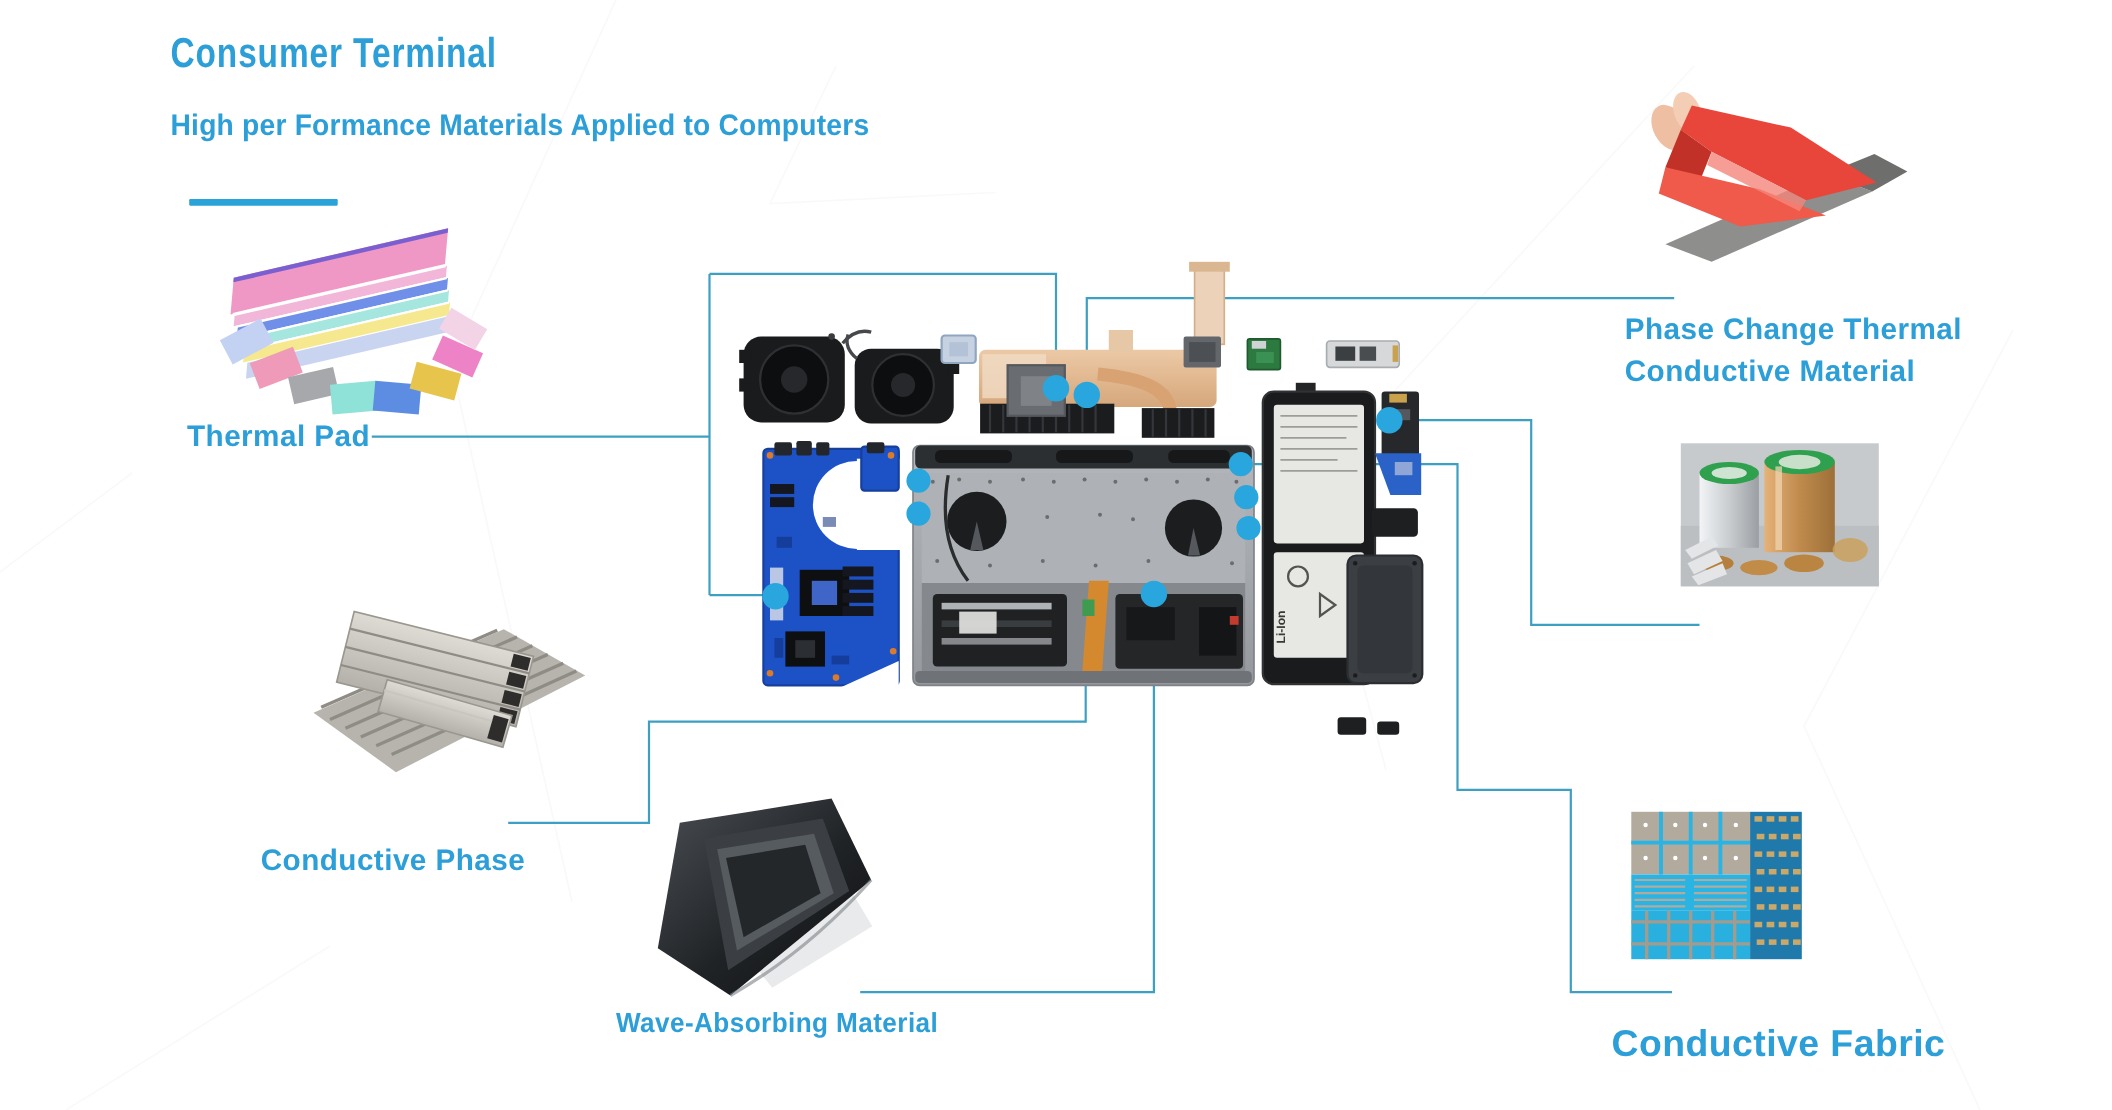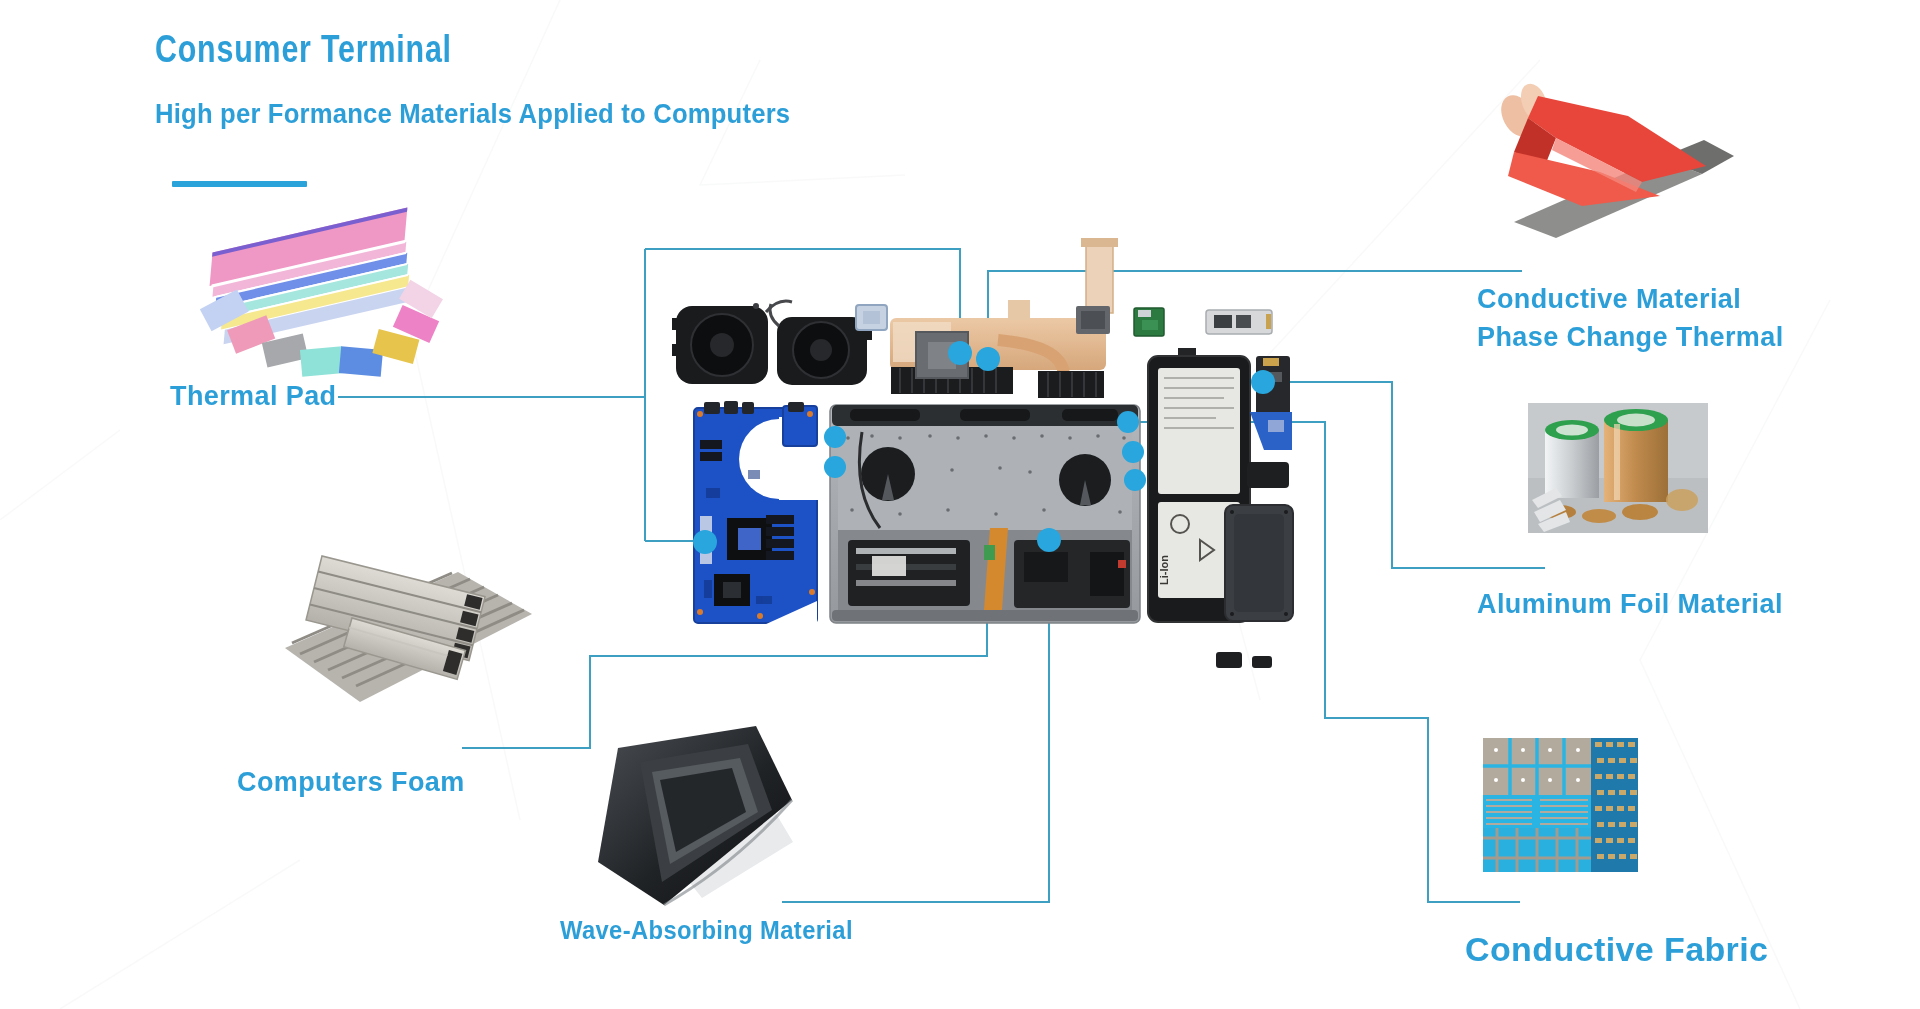--- a/index.html
+++ b/index.html
@@ -508,22 +508,21 @@
     </g>
   </svg>
 
   <div class="page-title">Consumer Terminal</div>
   <div class="page-subtitle">High per Formance Materials Applied to Computers</div>
   <div class="title-underline"></div>
 
   <div class="mat-label lbl-thermal">Thermal Pad</div>
 
   <div class="mat-label lbl-phase">
+    <span>Phase Change Thermal</span>
     <span>Conductive Material</span>
-    <span>Phase Change Thermal</span>
   </div>
 
-  <div class="mat-label lbl-foam">Computers Foam</div>
+  <div class="mat-label lbl-foam">Conductive Phase</div>
   <div class="mat-label lbl-wave">Wave-Absorbing Material</div>
-  <div class="mat-label lbl-foil">Aluminum Foil Material</div>
   <div class="mat-label lbl-fabric">Conductive Fabric</div>
 
 </div>
 
 </body></html>

